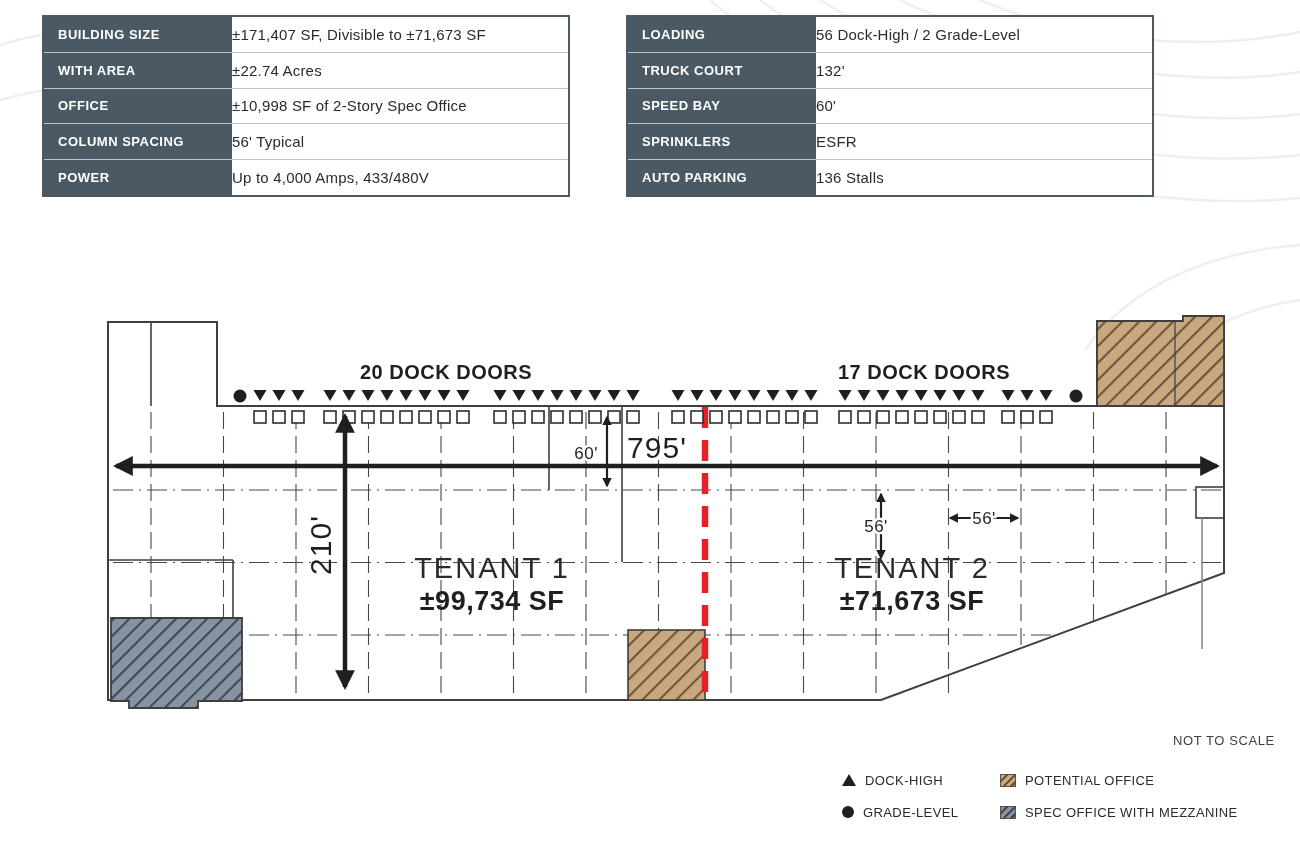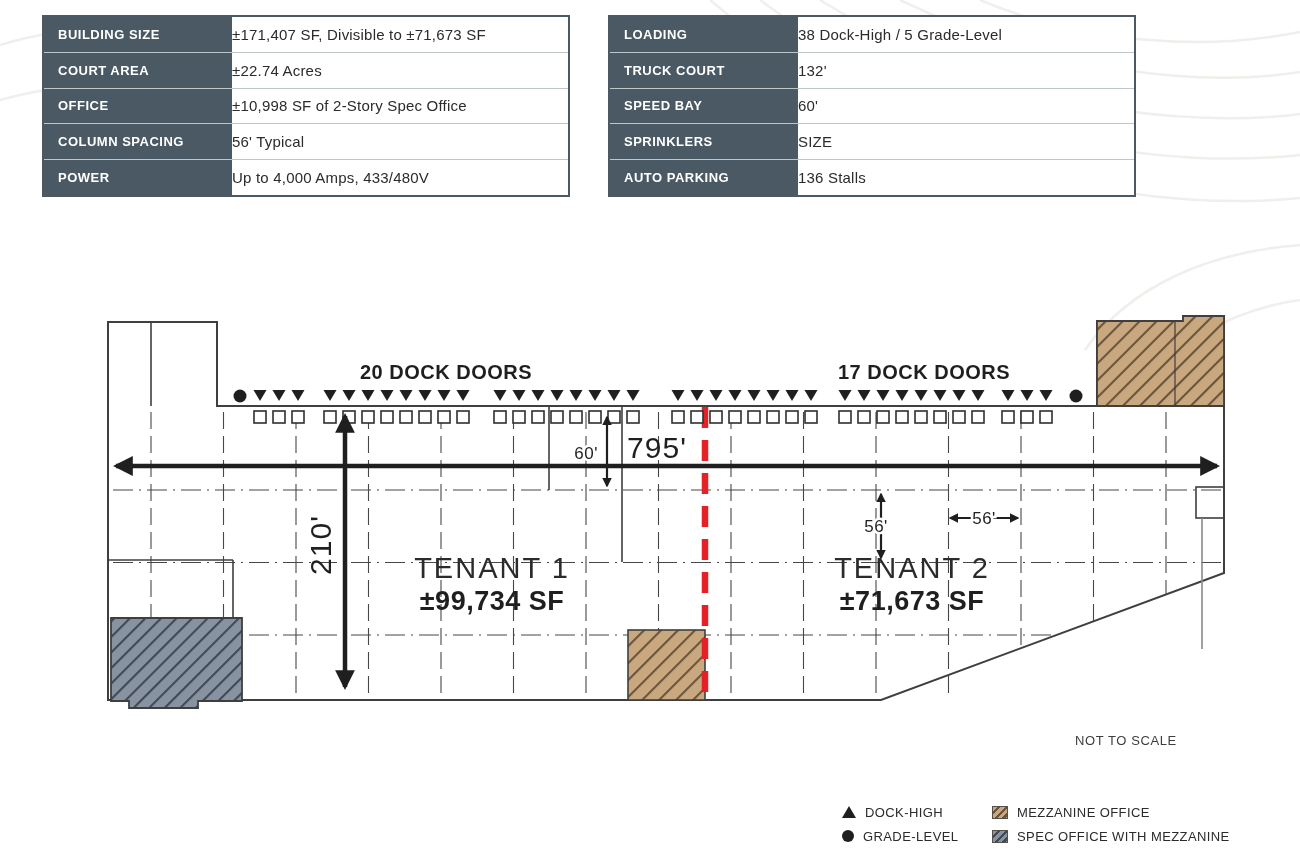--- a/index.html
+++ b/index.html
@@ -5,38 +5,38 @@
   html,body{margin:0;padding:0;background:#fff;}
   .canvas{position:relative;width:1300px;height:862px;background:#ffffff;overflow:hidden;
           font-family:"Liberation Sans","DejaVu Sans",sans-serif;
           --header-bg:#4a5963; --wall-line:#3f3f3f; --demising-line:#e32127;
           --potential-office-fill:#c9a87f; --potential-office-hatch:#6a543c;
           --spec-office-fill:#8893a1; --spec-office-hatch:#404955;}
   svg.plan{position:absolute;left:0;top:0;z-index:1;}
   
   .spec-table{position:absolute;top:15px;width:528px;height:182px;border:2px solid var(--header-bg);
               background:#fff;display:flex;flex-direction:column;z-index:2;box-sizing:border-box;}
-  .spec-table.left{left:42px;} .spec-table.right{left:608px;}
+  .spec-table.left{left:42px;} .spec-table.right{left:626px;}
   .trow{flex:1;display:flex;border-bottom:1px solid #bfc6ca;min-height:0;}
   .trow:last-child{border-bottom:none;}
   .tlabel{width:188px;flex:0 0 188px;background:var(--header-bg);color:#fff;font-size:13px;font-weight:bold;
           letter-spacing:.5px;display:flex;align-items:center;padding-left:14px;box-sizing:border-box;text-align:right;}
   .tvalue{flex:1;display:flex;align-items:center;font-size:15px;color:#2b2b2b;letter-spacing:.2px;}
   
-  .legend{position:absolute;left:842px;top:800px;display:grid;grid-template-columns:150px auto;
-          grid-auto-flow:column;grid-template-rows:repeat(2,24px);z-index:2;}
+  .legend{position:absolute;left:842px;top:768px;display:grid;grid-template-columns:150px auto;
+          grid-auto-flow:column;grid-template-rows:repeat(2,24px);z-index:2;gap:8px;}
   .leg-item{display:flex;align-items:center;gap:9px;font-size:13px;color:#2b2b2b;letter-spacing:.4px;white-space:nowrap;}
   .sym{flex:0 0 auto;}
   .sym-tri{width:0;height:0;border-left:7px solid transparent;border-right:7px solid transparent;
            border-bottom:12px solid #1f1f1f;}
   .sym-cir{width:12px;height:12px;border-radius:50%;background:#1f1f1f;}
   .sym-swatch{width:16px;height:13px;border:1px solid #55504a;box-sizing:border-box;}
   .sw-tan{background:repeating-linear-gradient(135deg,var(--potential-office-fill) 0 3px,var(--potential-office-hatch) 3px 5.5px);}
   .sw-gray{background:repeating-linear-gradient(135deg,var(--spec-office-fill) 0 3px,var(--spec-office-hatch) 3px 5.5px);}
-  .note{position:absolute;left:1075px;top:733px;font-size:13px;letter-spacing:.6px;color:#3e3e3e;z-index:2;}
+  .note{position:absolute;left:1173px;top:733px;font-size:13px;letter-spacing:.6px;color:#3e3e3e;z-index:2;}
   
   text{fill:#1f1f1f;}
   .t-dock{font-size:20px;font-weight:bold;letter-spacing:.5px;}
   .t-tenant{font-size:29px;letter-spacing:2px;fill:#2b2b2b;}
   .t-size{font-size:27px;font-weight:bold;letter-spacing:.5px;}
   .t-dim-big{font-size:30px;letter-spacing:1px;}
   .t-dim{font-size:17px;letter-spacing:.5px;paint-order:stroke;stroke:#fff;stroke-width:5px;}
 </style>
 </head>
 <body>
@@ -226,74 +226,74 @@
     <text class="t-tenant" x="912" y="578" text-anchor="middle">TENANT 2</text>
     <text class="t-size" x="912" y="610" text-anchor="middle">±71,673 SF</text>
   </svg>
 
   <div class="spec-table left">
     <div class="trow">
       <div class="tlabel">BUILDING SIZE</div>
       <div class="tvalue">±171,407 SF, Divisible to ±71,673 SF</div>
     </div>
     <div class="trow">
-      <div class="tlabel">COURT AREA</div>
+      <div class="tlabel">WITH AREA</div>
       <div class="tvalue">±22.74 Acres</div>
     </div>
     <div class="trow">
       <div class="tlabel">OFFICE</div>
       <div class="tvalue">±10,998 SF of 2-Story Spec Office</div>
     </div>
     <div class="trow">
       <div class="tlabel">COLUMN SPACING</div>
       <div class="tvalue">56' Typical</div>
     </div>
     <div class="trow">
       <div class="tlabel">POWER</div>
       <div class="tvalue">Up to 4,000 Amps, 433/480V</div>
     </div>
   </div>
 
   <div class="spec-table right">
     <div class="trow">
       <div class="tlabel">LOADING</div>
-      <div class="tvalue">38 Dock-High / 5 Grade-Level</div>
+      <div class="tvalue">56 Dock-High / 2 Grade-Level</div>
     </div>
     <div class="trow">
       <div class="tlabel">TRUCK COURT</div>
       <div class="tvalue">132'</div>
     </div>
     <div class="trow">
       <div class="tlabel">SPEED BAY</div>
       <div class="tvalue">60'</div>
     </div>
     <div class="trow">
       <div class="tlabel">SPRINKLERS</div>
-      <div class="tvalue">SIZE</div>
+      <div class="tvalue">ESFR</div>
     </div>
     <div class="trow">
       <div class="tlabel">AUTO PARKING</div>
       <div class="tvalue">136 Stalls</div>
     </div>
   </div>
 
   <div class="note">NOT TO SCALE</div>
 
   <div class="legend">
     <div class="leg-item">
       <span class="sym sym-tri"></span>
       <span>DOCK-HIGH</span>
     </div>
     <div class="leg-item">
       <span class="sym sym-cir"></span>
       <span>GRADE-LEVEL</span>
     </div>
     <div class="leg-item">
       <span class="sym sym-swatch sw-tan"></span>
-      <span>MEZZANINE OFFICE</span>
+      <span>POTENTIAL OFFICE</span>
     </div>
     <div class="leg-item">
       <span class="sym sym-swatch sw-gray"></span>
       <span>SPEC OFFICE WITH MEZZANINE</span>
     </div>
   </div>
 
 </div>
 
 </body></html>

